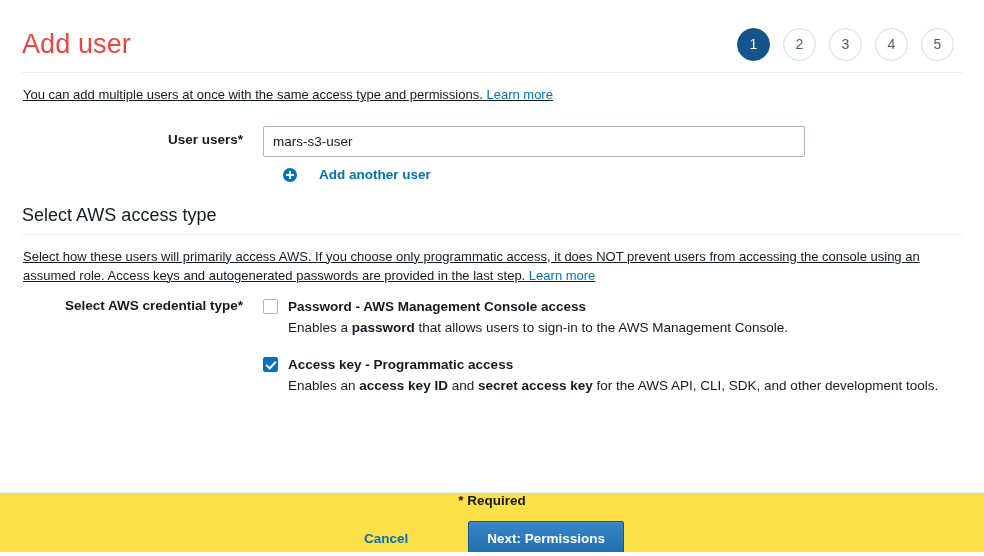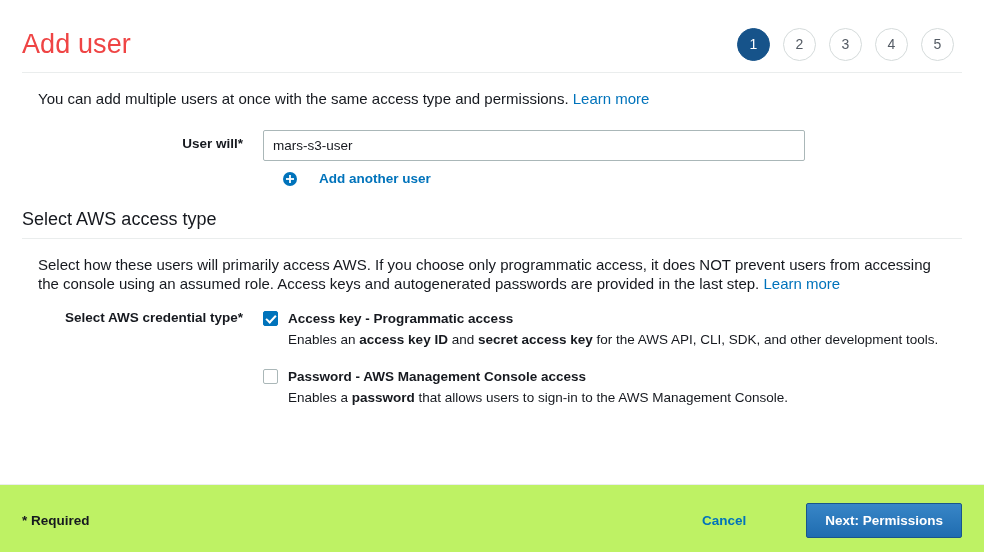--- a/index.html
+++ b/index.html
@@ -72,25 +72,26 @@
     font-weight: normal;
     color: #16191f;
     margin: 20px 0 8px 0;
   }
   .hr {
     border: 0;
     border-top: 1px solid #eaeded;
     margin: 0 0 12px 0;
   }
   .desc {
-    font-size: 15px;
+    font-size: 13px;
     line-height: 19px;
     color: #16191f;
-    margin: 16px;
+    margin: 1px;
     max-width: 960px;
+    text-decoration: underline;
   }
   a.link {
     color: #0073bb;
     text-decoration: none;
     cursor: pointer;
   }
 
   
   .form-row {
     display: flex;
@@ -198,28 +199,29 @@
   .cred-title { font-weight: bold; }
   .cred-sub { margin-top: 2px; }
   .b { font-weight: bold; }
 
   
   .footer {
     position: absolute;
     left: 0;
     right: 0;
     bottom: 0;
-    height: 72px;
+    height: 64px;
     border-top: 1px solid #eaeded;
     display: flex;
     align-items: center;
     justify-content: space-between;
     padding: 0 22px;
     box-sizing: border-box;
-    background: #bef264;
+    background: #fde047;
+    flex-direction: column;
   }
   .required-note {
     font-size: 13.5px;
     font-weight: bold;
     color: #16191f;
   }
   .footer-actions {
     display: flex;
     align-items: center;
     gap: 12px;
@@ -271,21 +273,21 @@
   </div>
 
   <div class="section">
     <hr class="hr">
     <p class="desc">
       <span>You can add multiple users at once with the same access type and permissions.</span>
       <a class="link">Learn more</a>
     </p>
 
     <div class="form-row">
-      <div class="form-label">User will*</div>
+      <div class="form-label">User users*</div>
       <input class="text-input" type="text" value="mars-s3-user" style="">
     </div>
 
     <div class="add-another">
       <span class="plus-icon">
         <svg width="14" height="14" viewBox="0 0 14 14" aria-hidden="true">
           <circle cx="7" cy="7" r="7" fill="#0073bb"></circle>
           <rect x="6.1" y="3" width="1.8" height="8" fill="#ffffff"></rect>
           <rect x="3" y="6.1" width="8" height="1.8" fill="#ffffff"></rect>
         </svg>
@@ -301,35 +303,35 @@
       <span>Select how these users will primarily access AWS. If you choose only programmatic access, it does NOT prevent users from accessing the console using</span>
       <span>an assumed role. Access keys and autogenerated passwords are provided in the last step.</span>
       <a class="link">Learn more</a>
     </p>
 
     <div class="cred-block">
       <div class="cred-label">Select AWS credential type*</div>
       <div class="cred-options">
 
         <div class="cred-option">
+          <div class="checkbox"></div>
+          <div class="cred-text">
+            <div class="cred-title">Password - AWS Management Console access</div>
+            <div class="cred-sub"><span>Enables a </span><span class="b">password</span><span> that allows users to sign-in to the AWS Management Console.</span></div>
+          </div>
+        </div>
+
+        <div class="cred-option">
           <div class="checkbox checked"></div>
           <div class="cred-text">
             <div class="cred-title">Access key - Programmatic access</div>
             <div class="cred-sub"><span>Enables an </span><span class="b">access key ID</span><span> and </span><span class="b">secret access key</span><span> for the AWS API, CLI, SDK, and other development tools.</span></div>
           </div>
         </div>
 
-        <div class="cred-option">
-          <div class="checkbox"></div>
-          <div class="cred-text">
-            <div class="cred-title">Password - AWS Management Console access</div>
-            <div class="cred-sub"><span>Enables a </span><span class="b">password</span><span> that allows users to sign-in to the AWS Management Console.</span></div>
-          </div>
-        </div>
-
       </div>
     </div>
   </div>
 
   <div class="footer">
     <div class="required-note">* Required</div>
     <div class="footer-actions">
       <button class="btn-cancel">Cancel</button>
       <button class="btn-primary">Next: Permissions</button>
     </div>

